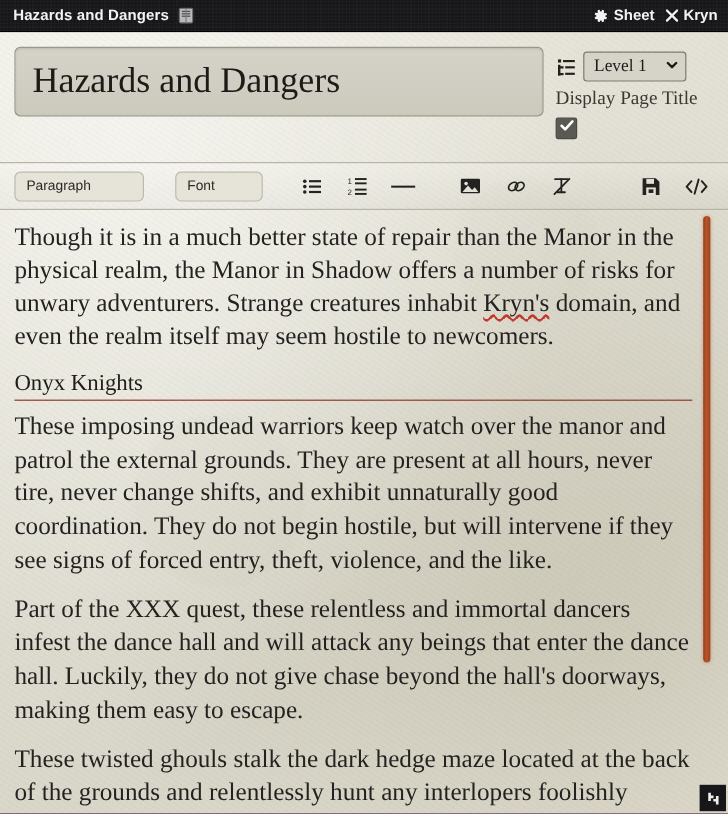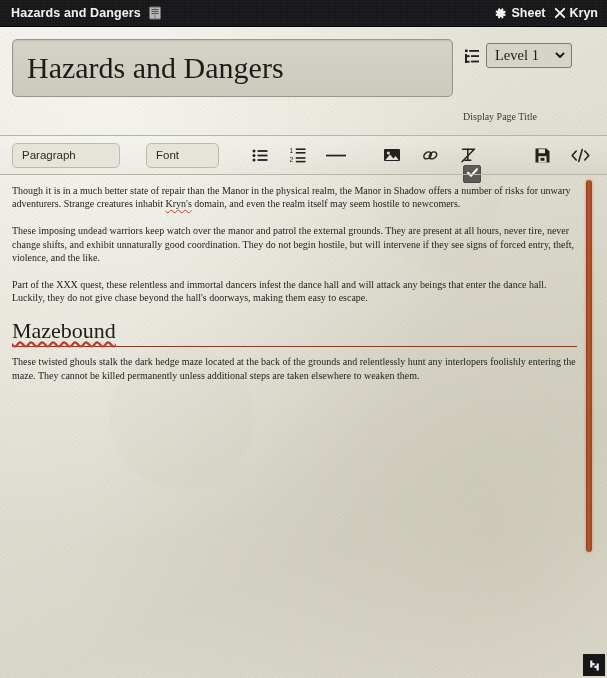--- a/index.html
+++ b/index.html
@@ -111,21 +111,20 @@
     display: block;
   }
 
   .header-right {
     flex: 0 0 auto;
     width: 132px;
     display: flex;
     flex-direction: column;
     align-items: flex-start;
     padding-top: 4px;
-    gap: 37px;
   }
   .level-row { display: flex; align-items: center; gap: 5px; }
   .tree-icon { width: 18px; height: 18px; display: block; flex: 0 0 auto; }
 
   .level-select {
     appearance: none; -webkit-appearance: none;
     background: #d6d4c9;
     border: 1px solid #7d7a6e;
     border-radius: 3px;
     font-family: "Liberation Serif", serif;
@@ -139,21 +138,21 @@
     min-width: 86px;
   }
   .select-wrap { position: relative; display: inline-block; }
   .select-wrap .chev {
     position: absolute; right: 6px; top: 50%; transform: translateY(-50%);
     pointer-events: none;
   }
 
   .display-label {
     font-family: "Liberation Serif", serif;
-    font-size: 10px;
+    font-size: 16px;
     color: #3a3833;
     margin-top: 6px;
   }
   .checkbox {
     margin-top: 6px;
     width: 18px; height: 18px;
     background: #5a5954;
     border: 1px solid #4a4944;
     border-radius: 2px;
     display: flex; align-items: center; justify-content: center;
@@ -203,21 +202,21 @@
     position: relative;
     flex: 1 1 auto;
     overflow: hidden;
     padding: 9px 30px 10px 12px;
   }
   .content {
     font-family: "Liberation Serif", serif;
     color: #232220;
   }
   .content p {
-    font-size: 10px;
+    font-size: 21px;
     line-height: 1.32;
     margin: 0 0 14px 0;
     color: #232220;
   }
   .content h1, .content h2, .content h3 {
     font-family: "Liberation Serif", serif;
     font-weight: normal;
     color: #1e1d1a;
     border-bottom: 1px solid #8d3a28;
     padding-bottom: 2px;
@@ -434,29 +433,29 @@
         </svg>
       </div>
     </div>
 
     <div class="content-wrap">
       <div class="content">
 
         <p><span>Though it is in a much better state of repair than the Manor in the physical realm, the Manor in Shadow offers a number of risks for unwary adventurers. Strange creatures inhabit </span><span class="spell">Kryn's</span><span> domain, and even the realm itself may seem hostile to newcomers.</span></p>
 
         <div class="sec">
+          <h3>Onyx Knights</h3>
           <p>These imposing undead warriors keep watch over the manor and patrol the external grounds. They are present at all hours, never tire, never change shifts, and exhibit unnaturally good coordination. They do not begin hostile, but will intervene if they see signs of forced entry, theft, violence, and the like.</p>
         </div>
 
         <div class="sec">
           <p>Part of the XXX quest, these relentless and immortal dancers infest the dance hall and will attack any beings that enter the dance hall. Luckily, they do not give chase beyond the hall's doorways, making them easy to escape.</p>
         </div>
 
         <div class="sec">
-          <h2><span class="spell">Mazebound</span></h2>
           <p>These twisted ghouls stalk the dark hedge maze located at the back of the grounds and relentlessly hunt any interlopers foolishly entering the maze. They cannot be killed permanently unless additional steps are taken elsewhere to weaken them.</p>
         </div>
 
       </div>
 
       <div class="scrollbar-track">
         <div class="scrollbar-thumb"></div>
       </div>
     </div>
   </div>

